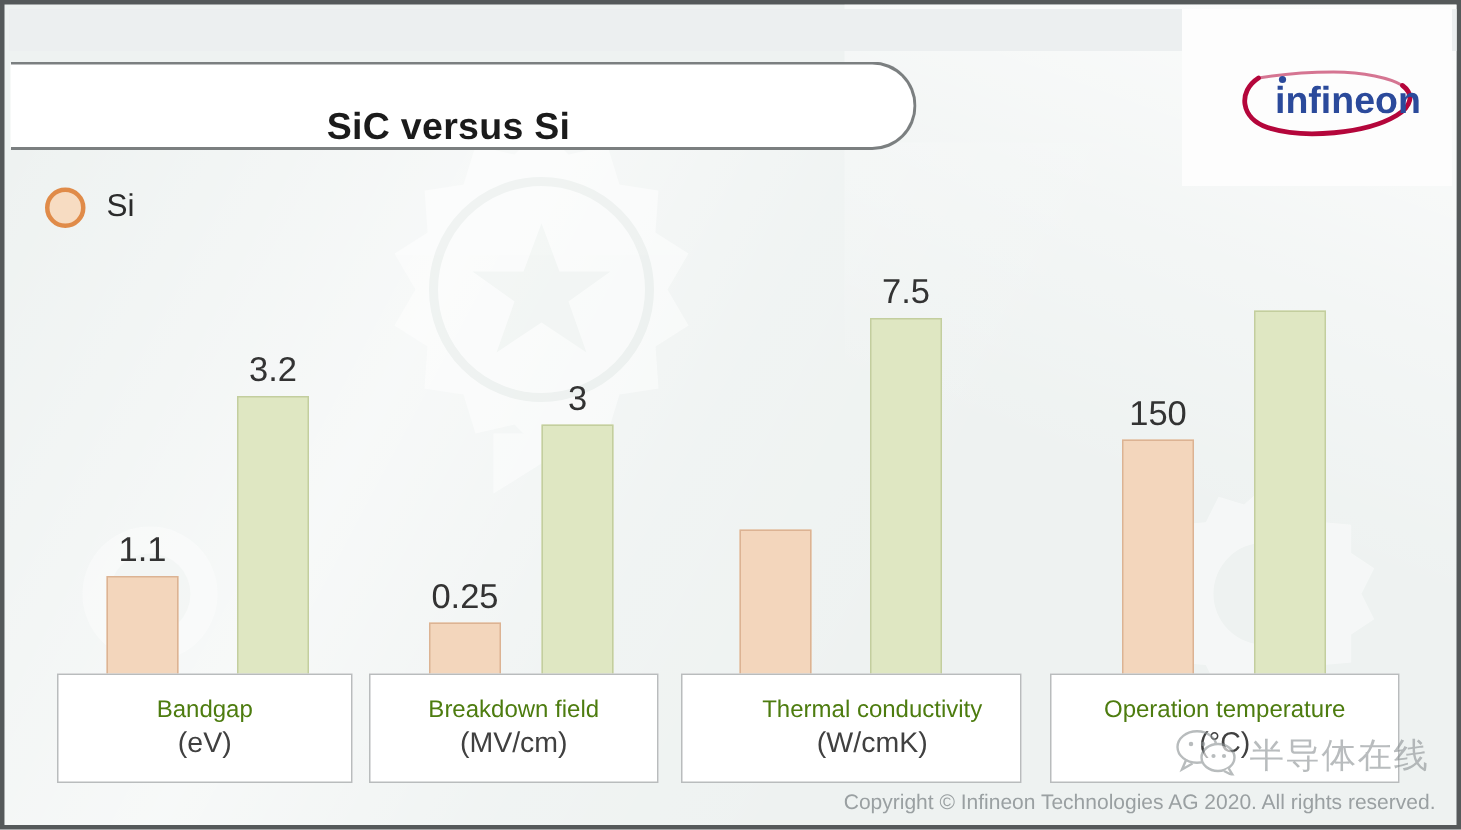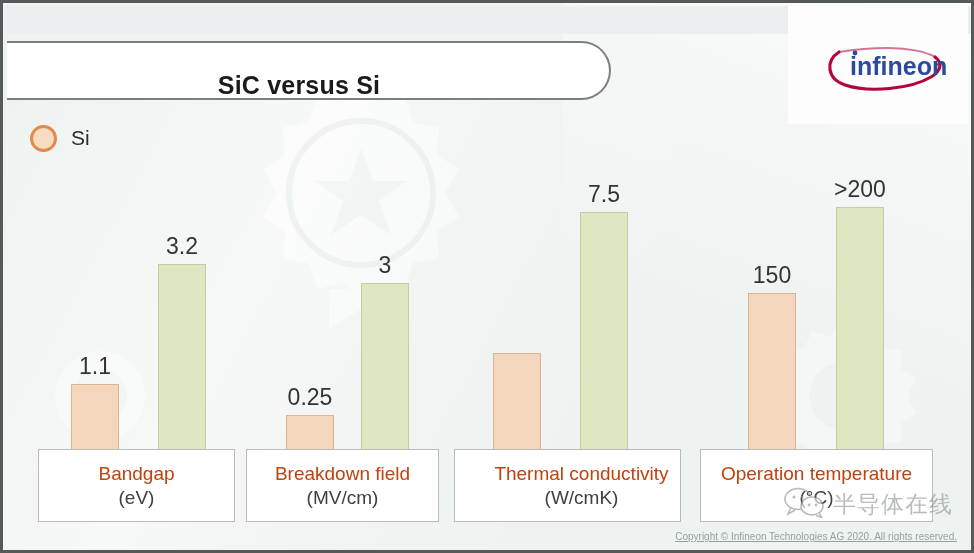--- a/index.html
+++ b/index.html
@@ -104,27 +104,27 @@
   
   .cat-box{
     position:absolute;top:446px;height:73px;
     background:#ffffff;
     border:1px solid #b9bcbd;
     box-sizing:border-box;
     display:flex;flex-direction:column;
     align-items:center;justify-content:center;
     line-height:1.22;
   }
-  .cat-name{font-size:19px;color:#c2410c;white-space:nowrap;}
+  .cat-name{font-size:16px;color:#4d7c0f;white-space:nowrap;}
   .cat-unit{font-size:19px;color:#404040;white-space:nowrap;}
 
   
   .copyright{
     position:absolute;right:14px;bottom:8px;
-    font-size:10px;color:#9aa0a2;white-space:nowrap;text-decoration:underline;
+    font-size:14px;color:#9aa0a2;white-space:nowrap;
   }
 
   
   .wechat-wm{
     position:absolute;right:18px;bottom:28px;
     display:flex;align-items:center;
     opacity:.62;pointer-events:none;
   }
   .wechat-wm .bubbles{margin-right:6px;}
   .wechat-wm .wm-text{
@@ -205,21 +205,20 @@
       <div class="bar si" style="left: 283px; width: 48px; height: 43px;"></div>
       <div class="bar-value" style="left: 257px; width: 100px; top: 271px;">0.25</div>
       <div class="bar sic" style="left: 358px; width: 48px; height: 175px;"></div>
       <div class="bar-value" style="left: 332px; width: 100px; top: 139px;">3</div>
       <div class="bar si" style="left: 490px; width: 48px; height: 105px;"></div>
       <div class="bar sic" style="left: 577px; width: 48px; height: 246px;"></div>
       <div class="bar-value" style="left: 551px; width: 100px; top: 68px;">7.5</div>
       <div class="bar si" style="left: 745px; width: 48px; height: 165px;"></div>
       <div class="bar-value" style="left: 719px; width: 100px; top: 149px;">150</div>
       <div class="bar sic" style="left: 833px; width: 48px; height: 251px;"></div>
-      <div class="bar-value" style="left: 807px; width: 100px; top: 63px;">&gt;200</div>
     </div>
 
   <div id="cats">
       <div class="cat-box" style="left: 35px; width: 197px;">
         <div class="cat-name">Bandgap</div>
         <div class="cat-unit">(eV)</div>
       </div>
       <div class="cat-box" style="left: 243px; width: 193px;">
         <div class="cat-name">Breakdown field</div>
         <div class="cat-unit">(MV/cm)</div>

